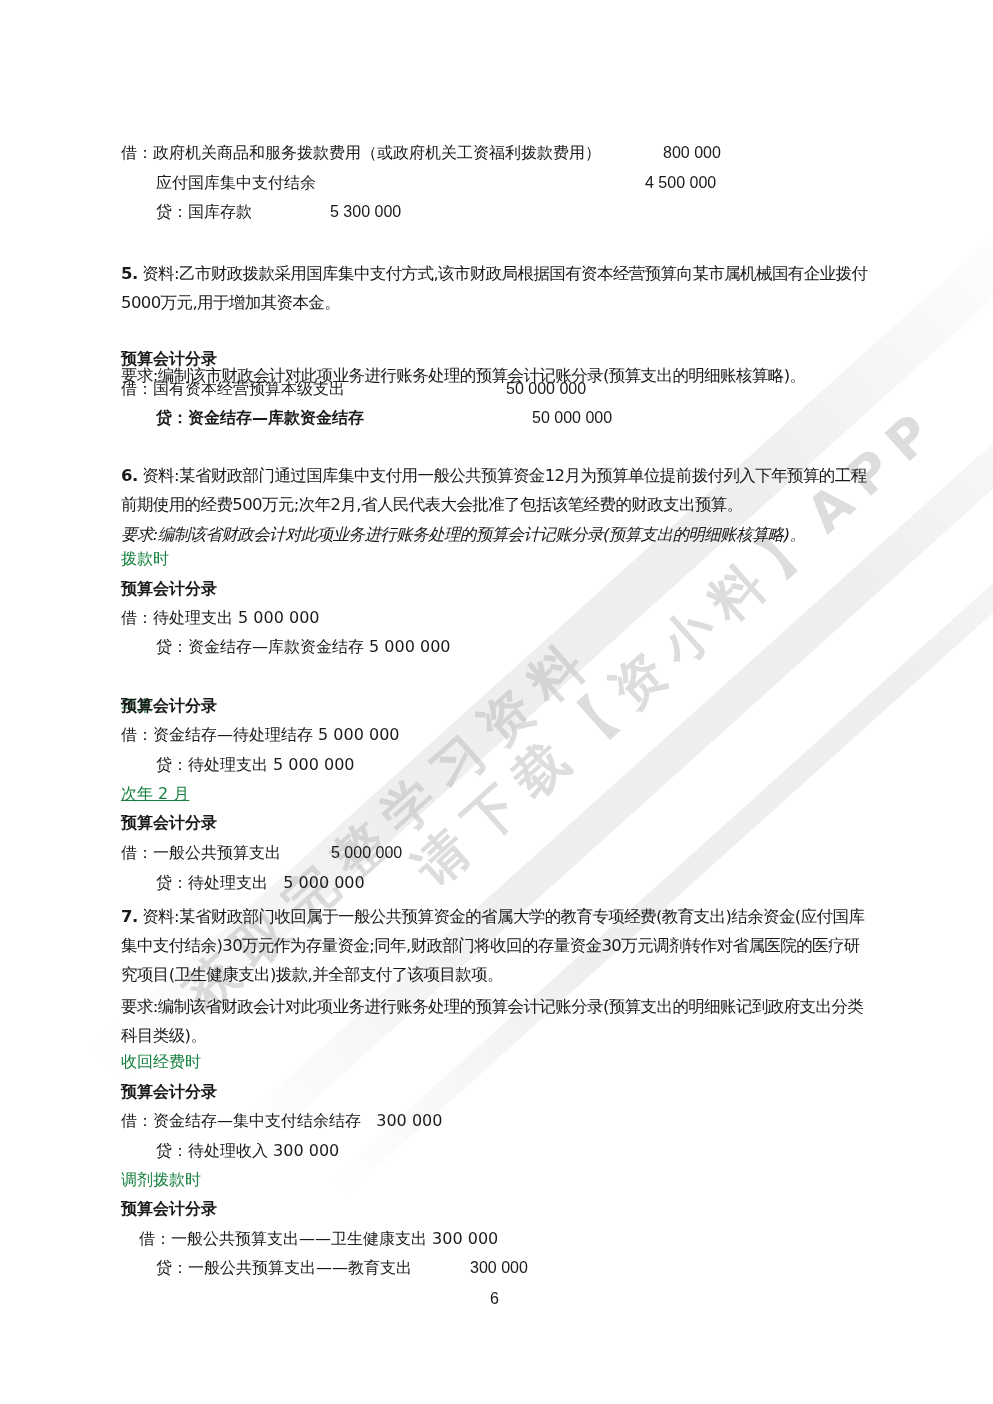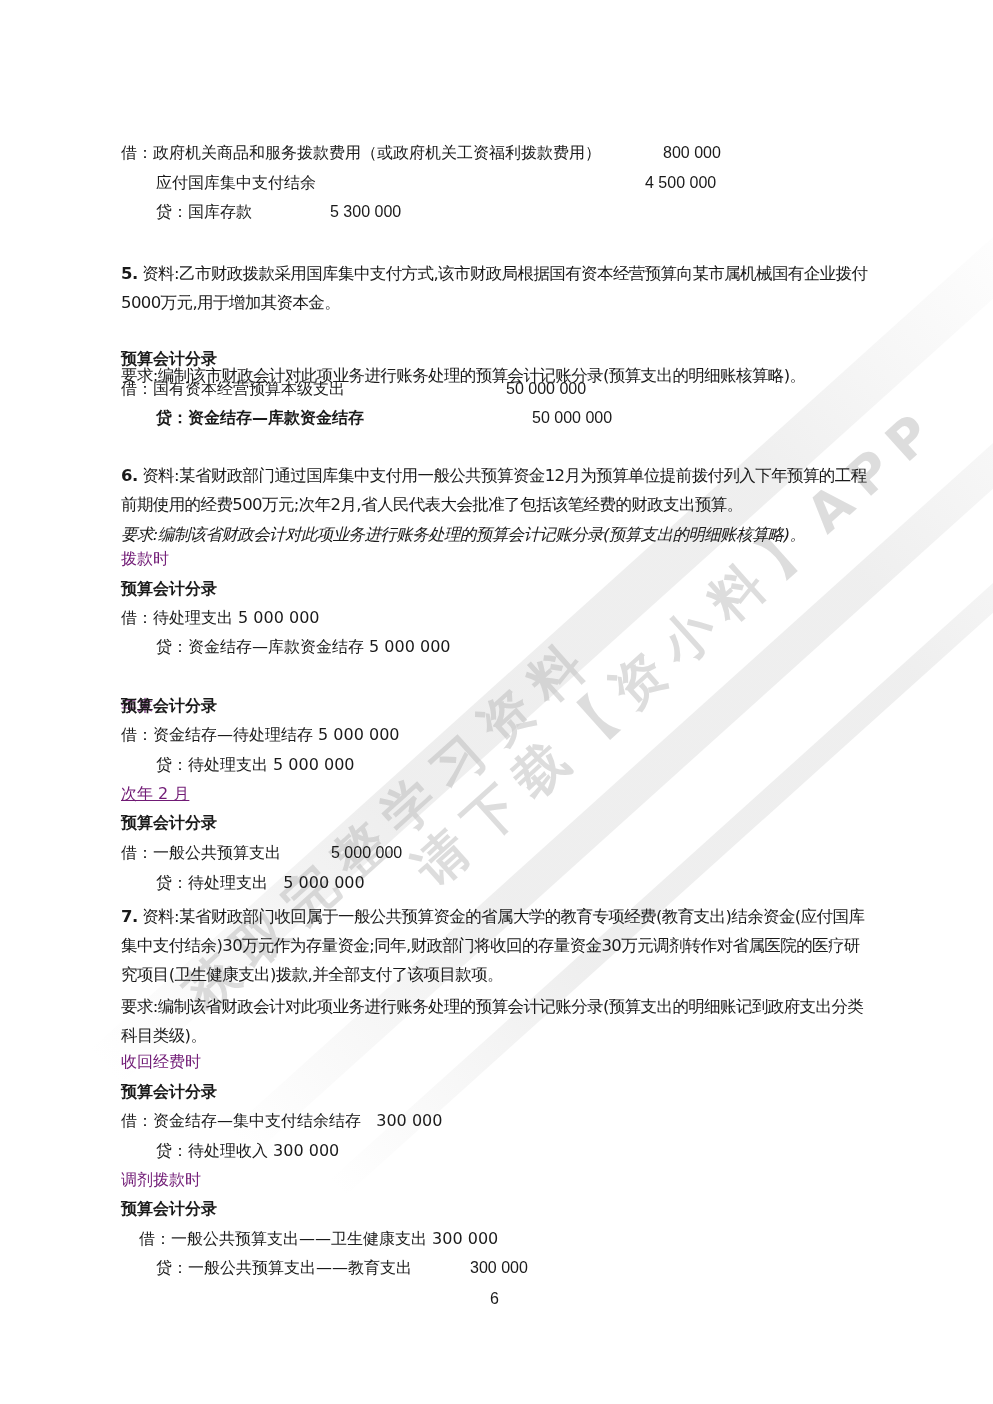--- a/index.html
+++ b/index.html
@@ -4,21 +4,21 @@
 <style>
   html, body { margin: 0; padding: 0; background: #ffffff; }
   body { width: 993px; height: 1404px; position: relative; overflow: hidden;
          font-family: "DejaVu Sans", "Liberation Sans", sans-serif; color: #1a1a1a; }
   .watermark { position: absolute; left: 0; top: 0; width: 993px; height: 1404px; pointer-events: none; z-index: 0; overflow: hidden; }
   .wm-band { position: absolute; background: linear-gradient(90deg, rgba(225,225,225,0) 0%, rgba(225,225,225,0.55) 30%, rgba(225,225,225,0.55) 70%, rgba(225,225,225,0) 100%); transform-origin: left top; }
   .wm-text { position: absolute; font-family: "DejaVu Sans", sans-serif; font-weight: bold; color: rgba(180,180,180,0.45); font-size: 52px; letter-spacing: 14px; white-space: nowrap; transform-origin: left top; }
   .page { position: relative; z-index: 1; }
   .line { position: absolute; left: 0; white-space: nowrap; font-size: 16px; line-height: 20px; }
   .para { position: absolute; left: 121px; width: 750px; font-size: 16.5px; line-height: 29px; letter-spacing: -0.6px; }
-  .plain { color: #701a75; }
+  .plain { color: #15803d; }
   .bold { font-weight: bold; }
   .num { font-family: "Liberation Sans", "DejaVu Sans", sans-serif; }
   .amount { position: absolute; white-space: nowrap; font-size: 16px; }
   .pagenum { position: absolute; left: 490px; top: 1290px; font-size: 16px; }
 </style>
 </head>
 <body>
 
 <div class="watermark">
   <div class="wm-band" style="left:90px; top:1050px; width:1250px; height:46px; transform: rotate(-42deg);"></div>

